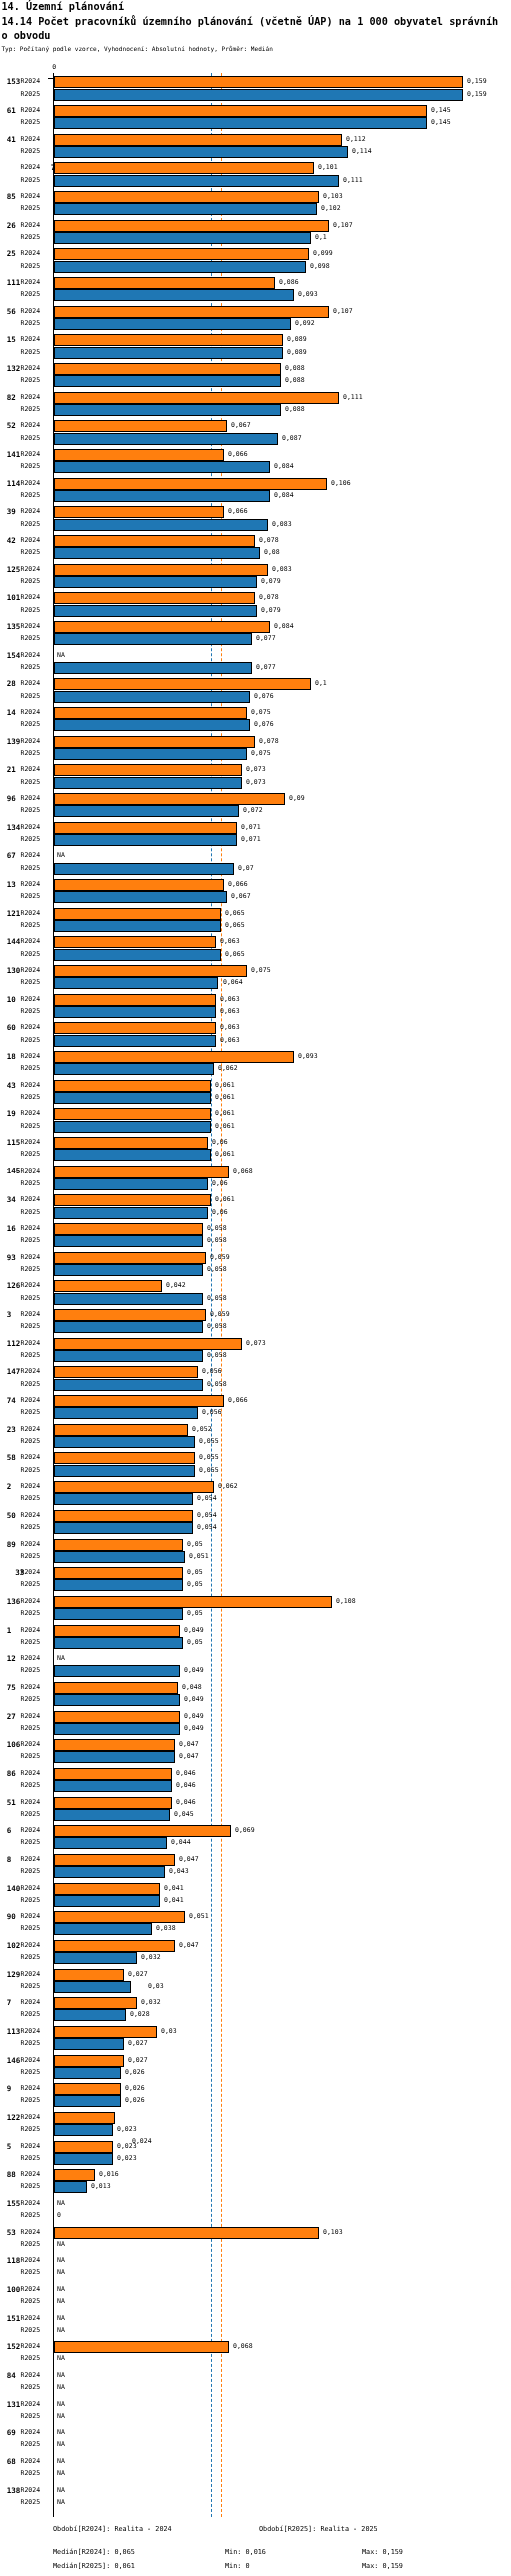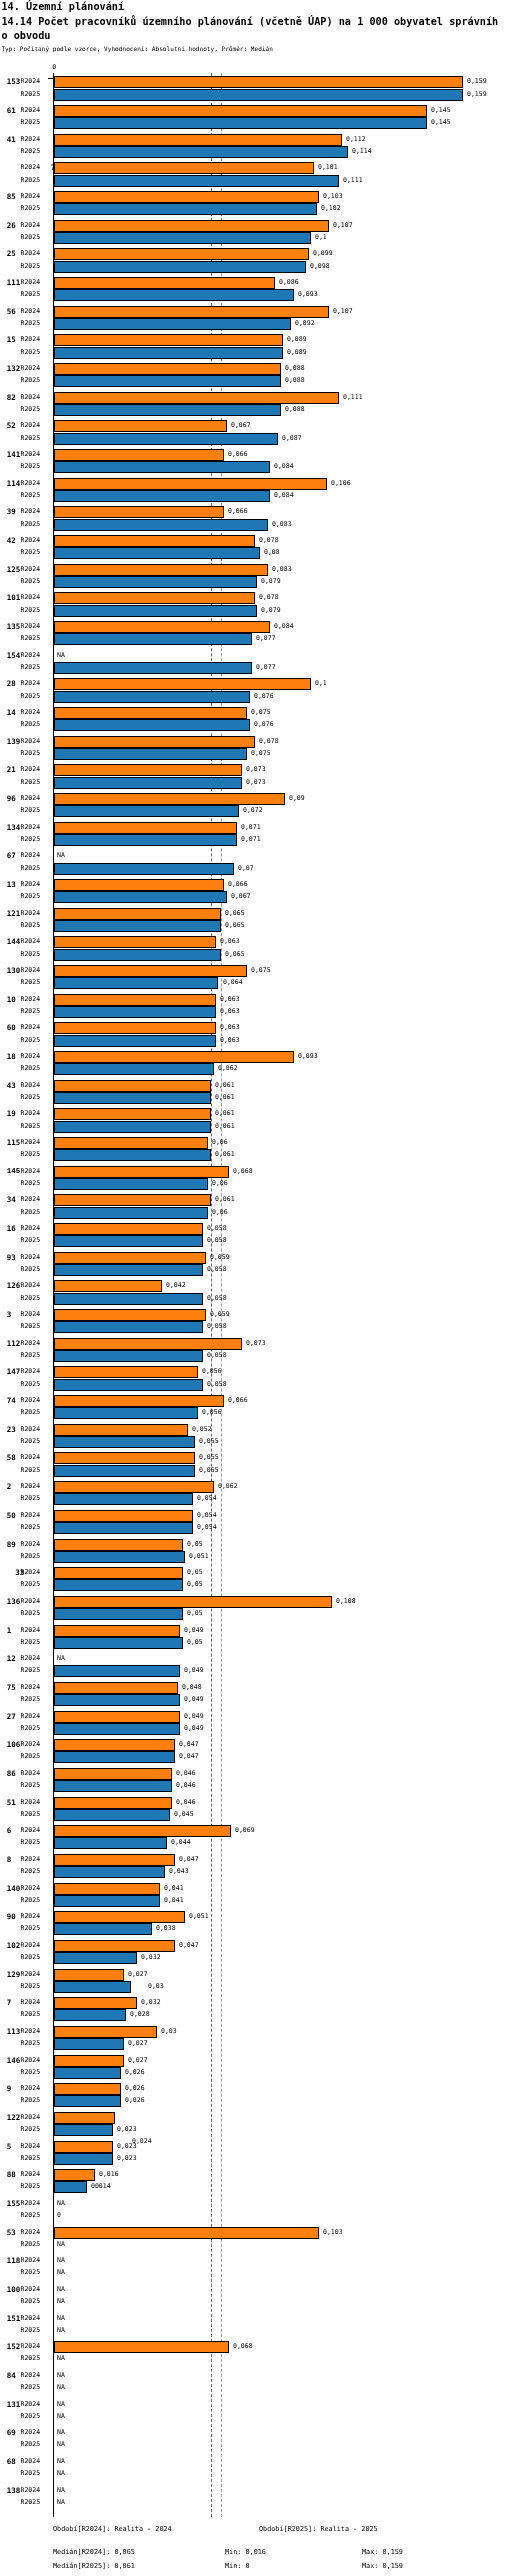--- a/index.html
+++ b/index.html
@@ -546,21 +546,21 @@
         <div class="abs val-label" style="left: 117px; top: 2141px;">0,023</div>
         <div class="abs ser-label" style="top: 2153px;">R2025</div>
         <div class="abs bar" style="top: 2153px; width: 59px; background: rgb(31, 119, 180);"></div>
         <div class="abs val-label" style="left: 117px; top: 2153px;">0,023</div>
         <div class="abs cat-label" style="top: 2169px;">88</div>
         <div class="abs ser-label" style="top: 2169px;">R2024</div>
         <div class="abs bar" style="top: 2169px; width: 41px; background: rgb(255, 127, 14);"></div>
         <div class="abs val-label" style="left: 99px; top: 2169px;">0,016</div>
         <div class="abs ser-label" style="top: 2181px;">R2025</div>
         <div class="abs bar" style="top: 2181px; width: 33px; background: rgb(31, 119, 180);"></div>
-        <div class="abs val-label" style="left: 91px; top: 2181px;">00014</div>
+        <div class="abs val-label" style="left: 91px; top: 2181px;">0,013</div>
         <div class="abs cat-label" style="top: 2198px;">155</div>
         <div class="abs ser-label" style="top: 2198px;">R2024</div>
         <div class="abs val-label" style="left: 57px; top: 2198px;">NA</div>
         <div class="abs ser-label" style="top: 2210px;">R2025</div>
         <div class="abs val-label" style="left: 57px; top: 2210px;">0</div>
         <div class="abs cat-label" style="top: 2227px;">53</div>
         <div class="abs ser-label" style="top: 2227px;">R2024</div>
         <div class="abs bar" style="top: 2227px; width: 265px; background: rgb(255, 127, 14);"></div>
         <div class="abs val-label" style="left: 323px; top: 2227px;">0,103</div>
         <div class="abs ser-label" style="top: 2239px;">R2025</div>

